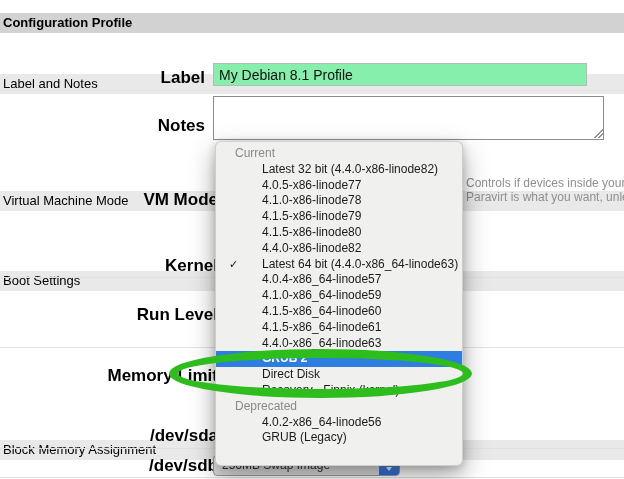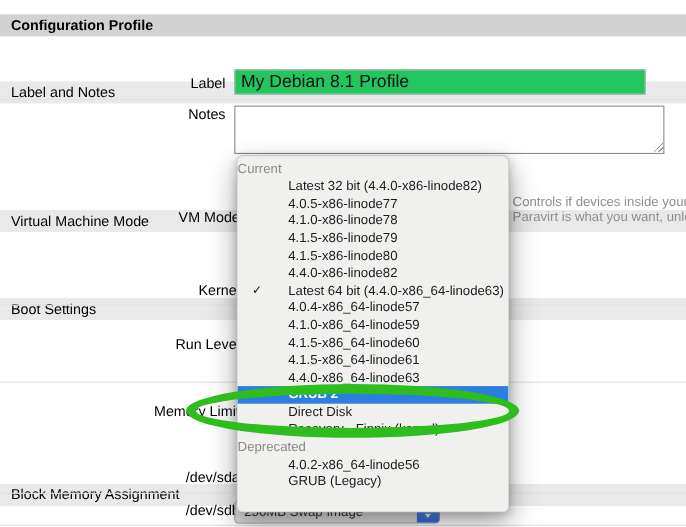--- a/index.html
+++ b/index.html
@@ -2,34 +2,34 @@
 <html style="--accent-blue: #2e7de0; --annotation-green: #2dbd1c; --panel-bg: #f0f0ef; --header-dark: #d2d2d2; --header-light: #e9e9e9; --helper-gray: #8f8f8f; --group-gray: #8a8a8a; --select-blue-top: #7db2f7; --select-blue-bottom: #2a6ae0;"><head>
 <meta charset="utf-8">
 <style>
   html,body{margin:0;padding:0;background:#fff;}
   #screen{
     position:relative;width:624px;height:479px;overflow:hidden;background:#fff;
     font-family:"Liberation Sans",sans-serif;color:#000;
   }
   .abs{position:absolute;}
   
-  .band{left:0;width:624px;height:20px;line-height:20px;padding-left:10px;box-sizing:border-box;font-size:13px;}
+  .band{left:0;width:624px;height:20px;line-height:20px;padding-left:3px;box-sizing:border-box;font-size:13px;}
   .band-dark{background:var(--header-dark,#d2d2d2);font-weight:bold;}
   .band-light{background:var(--header-light,#e9e9e9);margin-top:40px;}
   
   .divider{left:0;width:624px;height:1px;background:#e2e2e2;}
   
-  .flabel{font-weight:normal;font-size:13px;text-align:right;left:0;}
+  .flabel{font-weight:bold;font-size:17px;text-align:right;left:0;}
   .lbl{width:205px;}
   .lbl-wide{width:218px;}
   
   #label-input{
     left:213px;top:63px;width:374px;height:23px;box-sizing:border-box;
     border:1px solid #b9b9b9;font-family:"Liberation Sans",sans-serif;
-    font-size:16px;padding:6px 5px;color:#111;background:#22c55e;
+    font-size:14px;padding:6px 5px;color:#111;background:#86efac;
   }
   
   #notes-area{
     left:213px;top:96px;width:391px;height:44px;box-sizing:border-box;
     border:1px solid #8c8c8c;resize:none;background:#fff;
     font-family:"Liberation Sans",sans-serif;font-size:13px;padding:3px;
   }
   .resize-grip{left:594px;top:129px;width:9px;height:9px;
     background:
       linear-gradient(135deg,transparent 50%,#909090 50%,#909090 58%,transparent 58%,transparent 72%,#909090 72%,#909090 80%,transparent 80%) ;
@@ -52,21 +52,21 @@
   .tri-up{border-bottom:4px solid #fff;}
   .tri-down{border-top:4px solid #fff;}
   
   .menu-panel{
     left:215px;top:141px;width:248px;height:325px;box-sizing:border-box;
     background:var(--panel-bg,#f0f0ef);border:1px solid rgba(0,0,0,0.14);border-radius:6px;
     box-shadow:0 10px 26px rgba(0,0,0,0.35),0 2px 8px rgba(0,0,0,0.18);
     padding:4px 0;z-index:5;
   }
   .menu-row{position:relative;height:15.8px;line-height:15.8px;font-size:12px;white-space:nowrap;overflow:hidden;}
-  .menu-group{color:var(--group-gray,#8a8a8a);}
+  .menu-group{padding-left:19px;color:var(--group-gray,#8a8a8a);}
   .menu-option{padding-left:46px;color:#1b1b1b;}
   .menu-option.highlighted{background:var(--accent-blue,#2e7de0);color:#ffffff;font-weight:bold;}
   .check{position:absolute;left:13px;top:0;font-size:11px;color:#111;}
   
   .annotation{
     left:169px;top:349px;width:303px;height:49px;box-sizing:border-box;
     border:9px solid var(--annotation-green,#2dbd1c);border-radius:50%;
     z-index:9;pointer-events:none;
   }
 </style>
@@ -75,21 +75,21 @@
 
 <div id="screen">
 
   <div class="abs band band-dark" style="top:13px">Configuration Profile</div>
   <div class="abs band band-light" style="top:34px">Label and Notes</div>
 
   <div class="abs flabel lbl" style="top:68px">Label</div>
   <input class="abs" id="label-input" type="text" value="My Debian 8.1 Profile" style="">
   <div class="abs divider" style="top:90px"></div>
 
-  <div class="abs flabel lbl" style="top:96px">Notes</div>
+  <div class="abs flabel lbl" style="top:116px">Notes</div>
   <textarea class="abs" id="notes-area" style=""></textarea>
   <div class="abs resize-grip"></div>
 
   <div class="abs band band-light" style="top:151px">Virtual Machine Mode</div>
   <div class="abs flabel lbl-wide" style="top:190px">VM Mode</div>
   <div class="abs helper">
     <div>Controls if devices inside your</div>
     <div>Paravirt is what you want, unle</div>
   </div>
 

